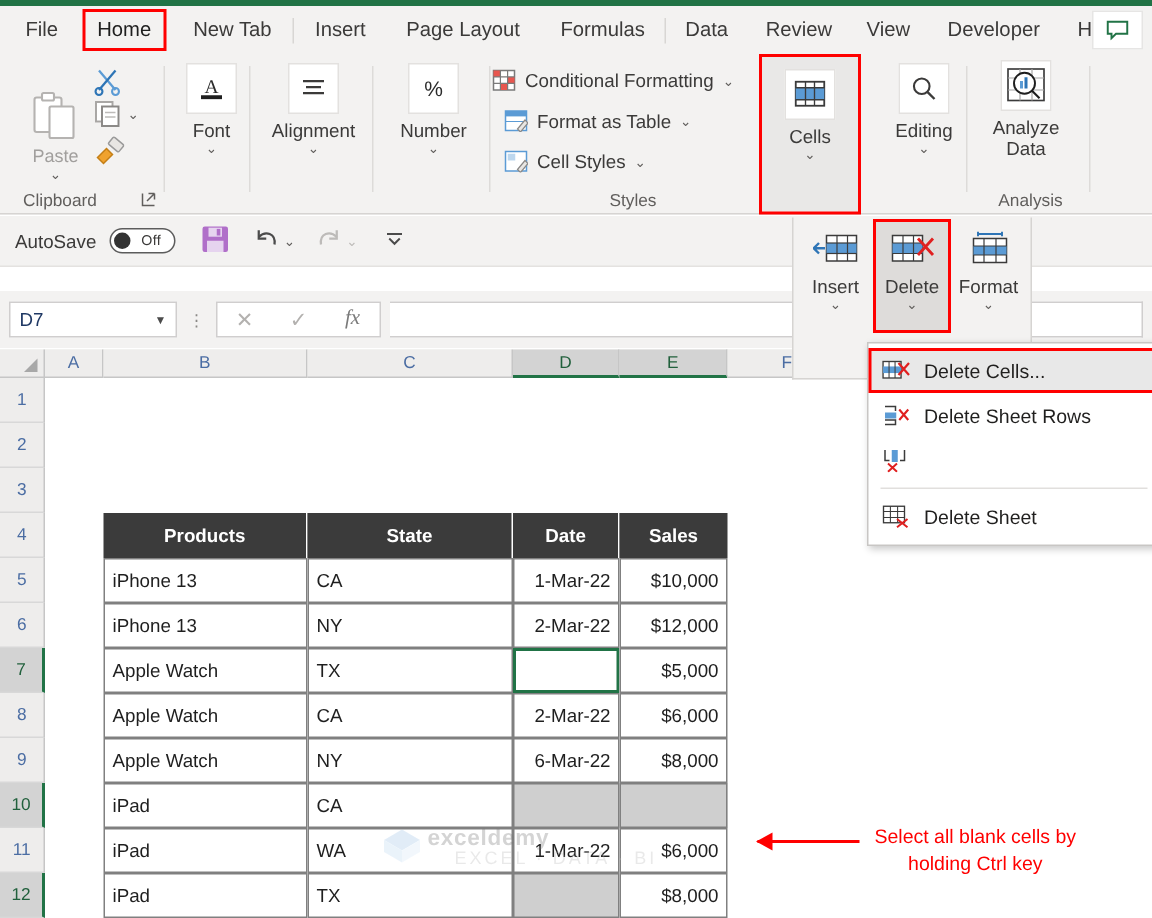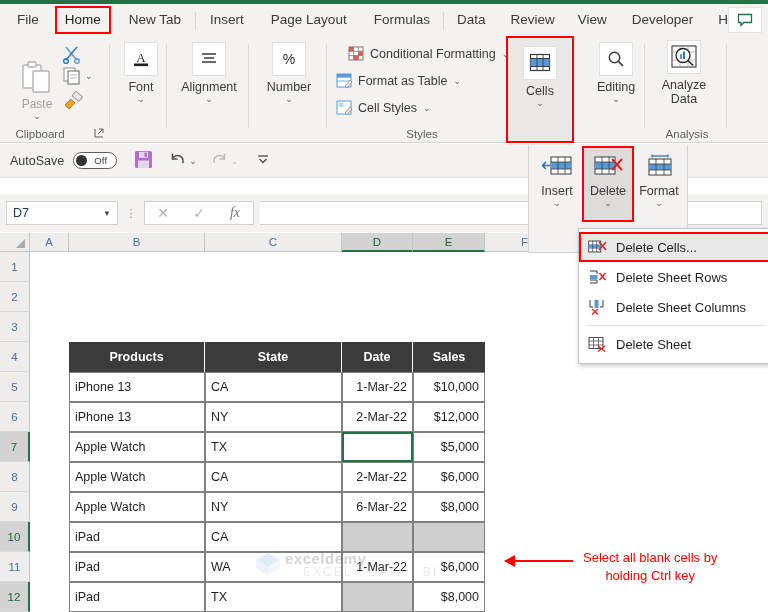--- a/index.html
+++ b/index.html
@@ -295,21 +295,21 @@
             <text x="10" y="15" font-size="14" text-anchor="middle" fill="#2b2b2b" font-family="Liberation Sans, sans-serif">%</text>
           </svg>
         </div>
         <div class="tl">Number</div>
         <div class="chev">⌄</div>
       </div>
       <div class="vsep" style="left:76px"></div>
     </div>
 
     <div class="rgroup" style="left:328px;width:188px">
-      <div class="styles-item" style="left:20px;top:10px">
+      <div class="styles-item" style="left:0;top:10px">
         <svg width="16" height="15" viewBox="0 0 16 15">
           <rect x="1" y="1" width="14" height="13" fill="#fff" stroke="#7a7a7a" stroke-width="1"></rect>
           <rect x="1" y="1" width="4.6" height="4.3" fill="#e8564f"></rect>
           <rect x="10.4" y="5.3" width="4.6" height="4.3" fill="#e8564f"></rect>
           <rect x="5.6" y="9.6" width="4.8" height="4.4" fill="#e8564f"></rect>
           <line x1="5.6" y1="1" x2="5.6" y2="14" stroke="#7a7a7a" stroke-width=".8"></line>
           <line x1="10.4" y1="1" x2="10.4" y2="14" stroke="#7a7a7a" stroke-width=".8"></line>
           <line x1="1" y1="5.3" x2="15" y2="5.3" stroke="#7a7a7a" stroke-width=".8"></line>
           <line x1="1" y1="9.6" x2="15" y2="9.6" stroke="#7a7a7a" stroke-width=".8"></line>
         </svg>
@@ -504,21 +504,20 @@
     </div>
     <div class="ddrow">
       <span class="mic">
         <svg width="19" height="16" viewBox="0 0 19 16">
           <path d="M2 1 L2 8 L5 8" fill="none" stroke="#3b3b3b" stroke-width="1"></path>
           <rect x="6.5" y="1" width="4" height="8" fill="#5b9bd5"></rect>
           <path d="M15 1 L15 8 L12 8" fill="none" stroke="#3b3b3b" stroke-width="1"></path>
           <path d="M4 10 L10 15.5 M10 10 L4 15.5" stroke="#e02020" stroke-width="1.3"></path>
         </svg>
       </span>
-      <span>Delete Sheet Columns</span>
     </div>
     <div class="ddsep"></div>
     <div class="ddrow">
       <span class="mic">
         <svg width="19" height="16" viewBox="0 0 19 16">
           <rect x="1" y="1.5" width="14" height="11" fill="#fff" stroke="#3b3b3b" stroke-width=".9"></rect>
           <line x1="1" y1="5" x2="15" y2="5" stroke="#3b3b3b" stroke-width=".7"></line>
           <line x1="1" y1="9" x2="15" y2="9" stroke="#3b3b3b" stroke-width=".7"></line>
           <line x1="5.6" y1="1.5" x2="5.6" y2="12.5" stroke="#3b3b3b" stroke-width=".7"></line>
           <line x1="10.4" y1="1.5" x2="10.4" y2="12.5" stroke="#3b3b3b" stroke-width=".7"></line>

